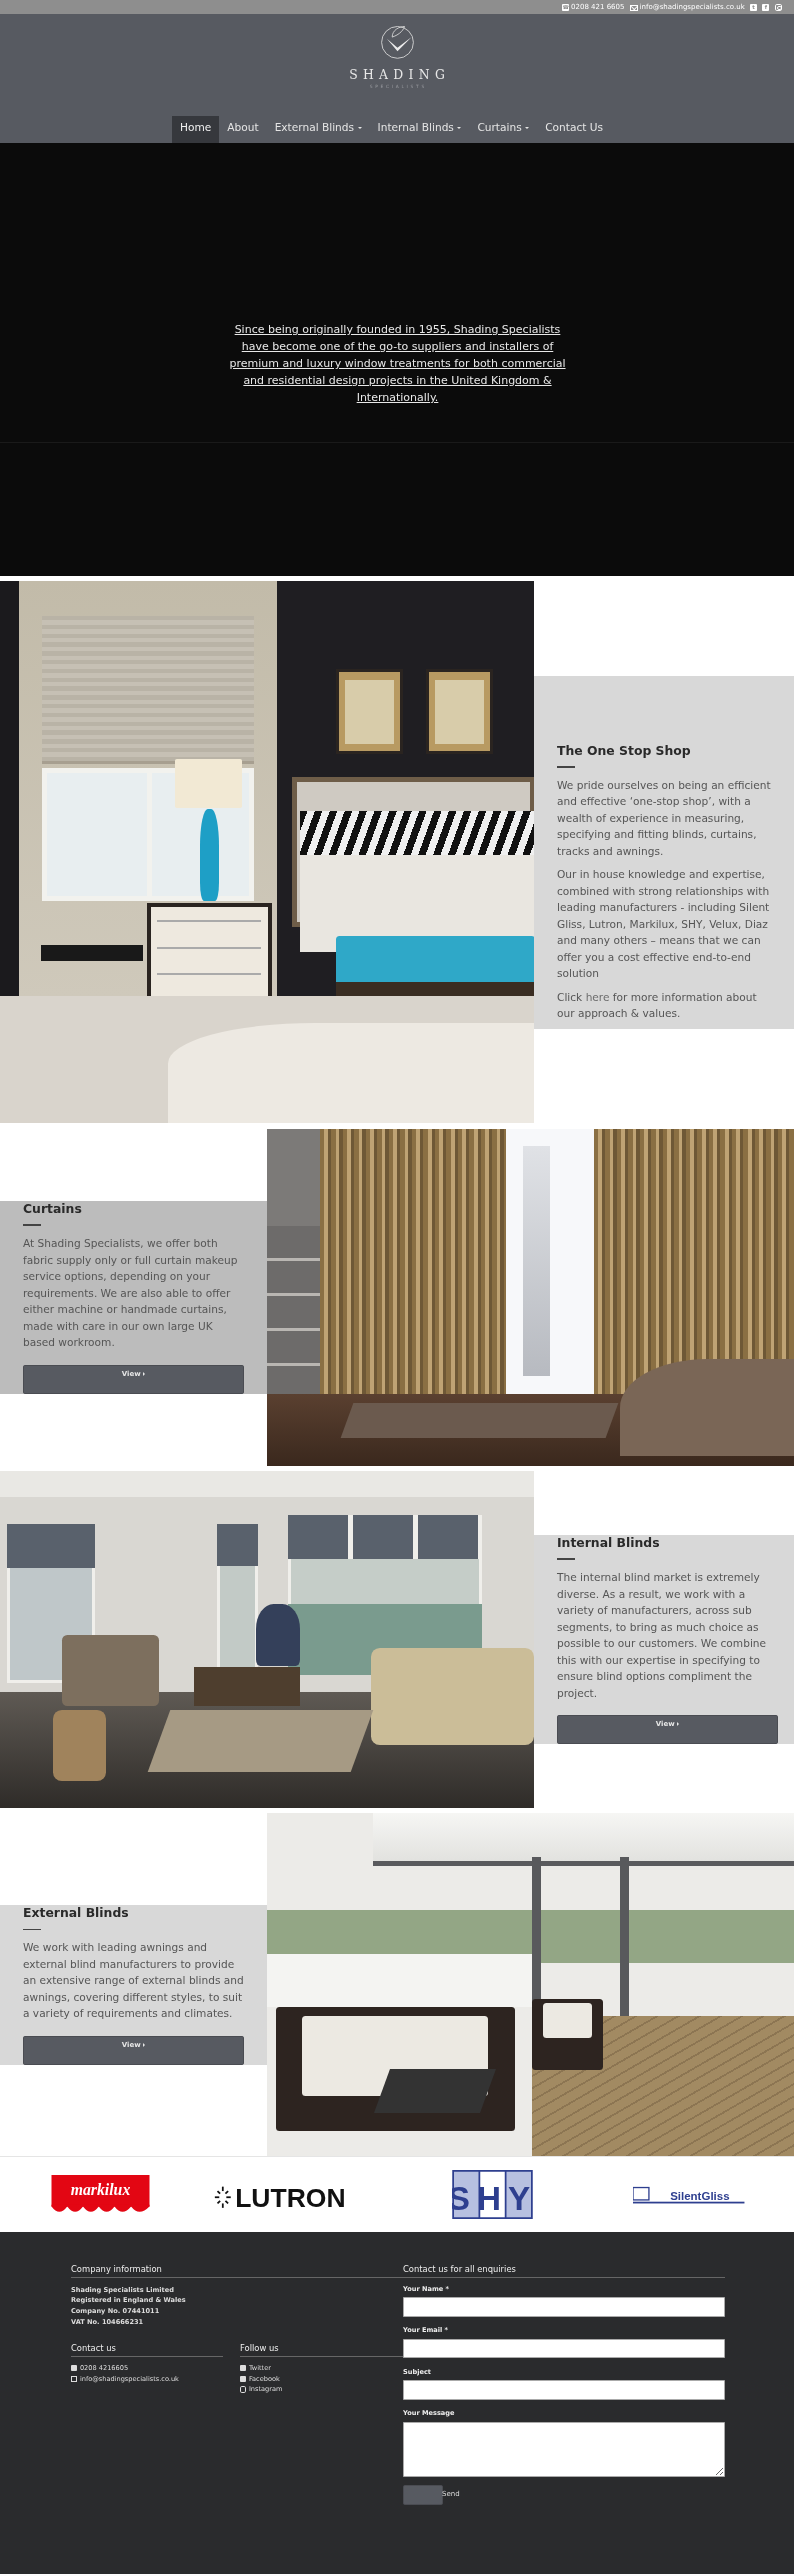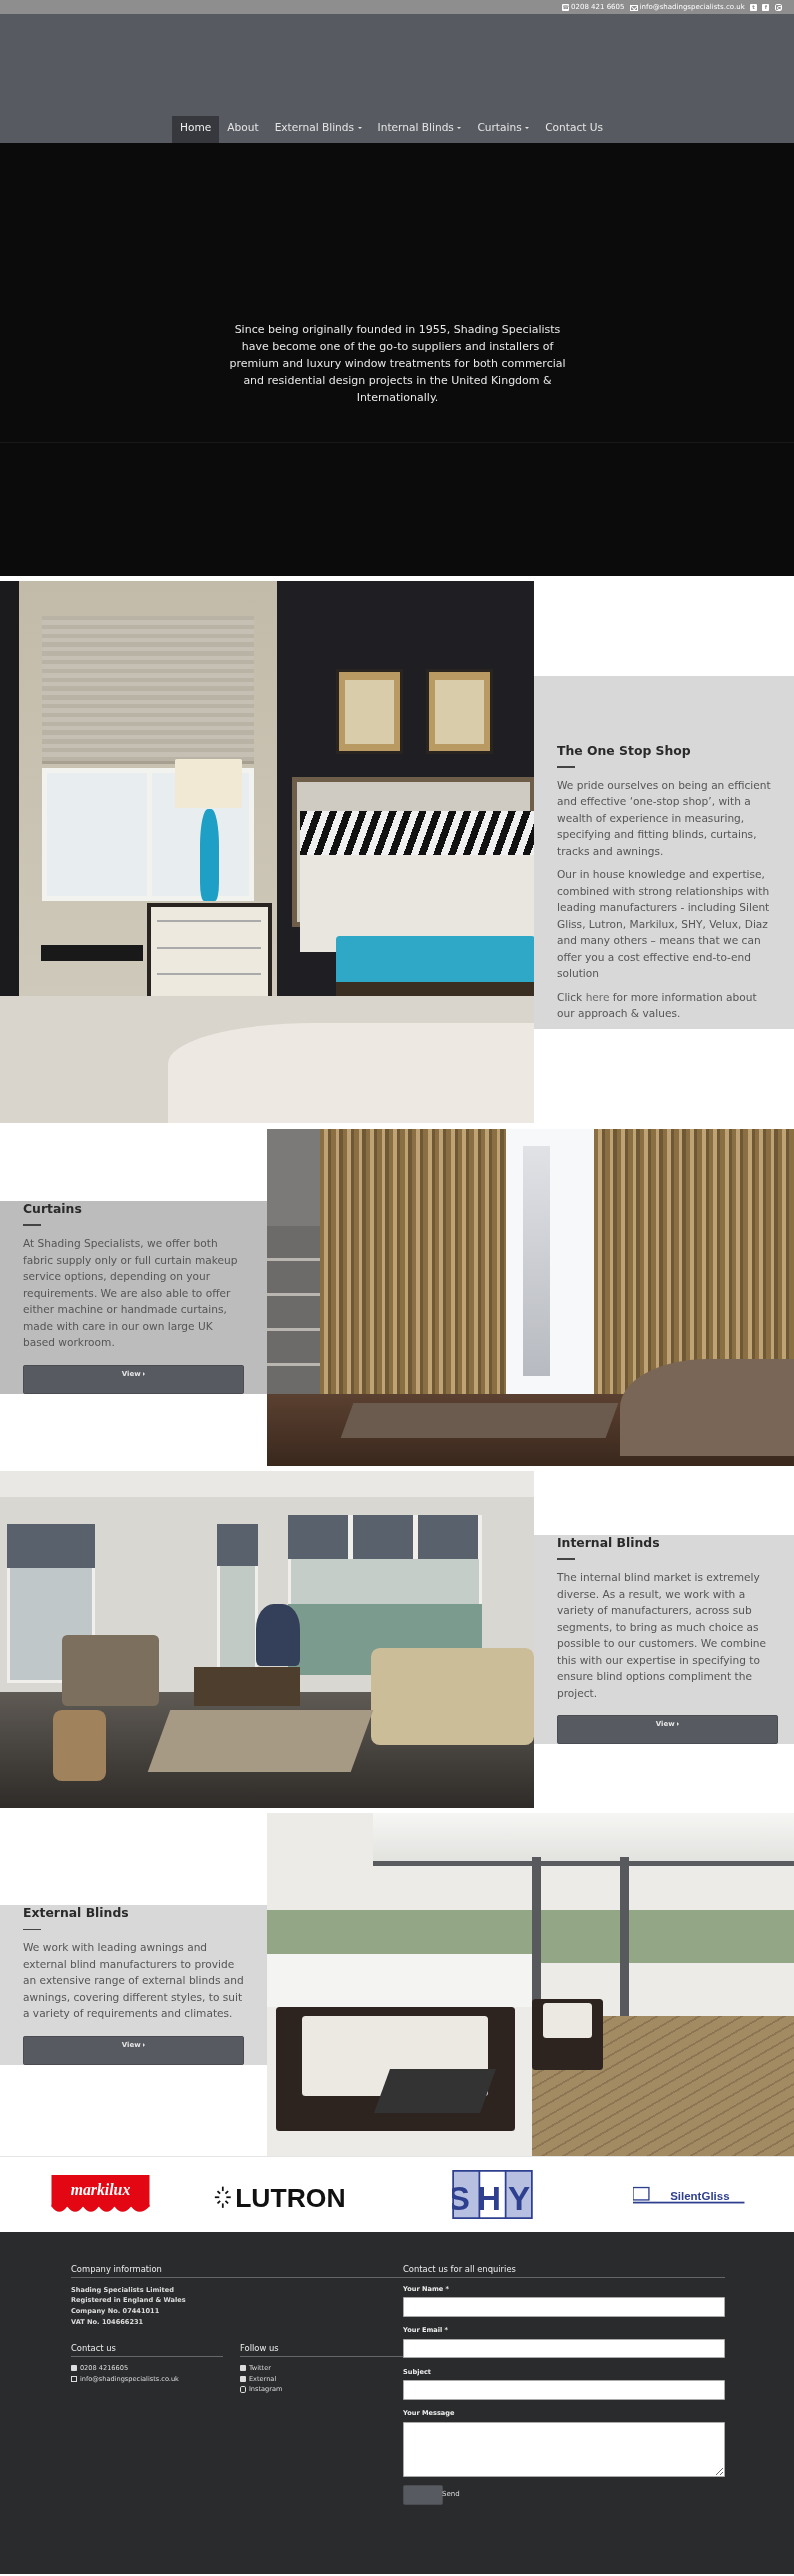--- a/index.html
+++ b/index.html
@@ -22,21 +22,21 @@
   .logo-name { font-family: "DejaVu Serif", "Liberation Serif", serif; color: #e8e8e8; font-size: 12.4px; letter-spacing: 5.3px; margin-top: 5.3px; padding-left: 5.3px; }
   .logo-sub { color: #9a9ca1; font-size: 4.4px; letter-spacing: 2.7px; margin-top: 1.8px; padding-left: 2.7px; }
   .nav { position: absolute; top: 102px; left: 172px; display: flex; height: 41px; }
   .nav a { display: block; color: #e5e5e5; font-size: 10.6px; padding: 5px 8px 0; text-decoration: none; height: 41px; }
   .nav a.active { background: #36383d; color: #f0f0f0; }
   .nav .caret { display: inline-block; width: 0; height: 0; border-left: 2.7px solid transparent; border-right: 2.7px solid transparent; border-top: 2.7px solid #e5e5e5; margin-left: 3.5px; vertical-align: middle; }
 
   
   .hero { background: #0b0b0b; height: 433px; position: relative; }
   .hero .rule { position: absolute; left: 0; right: 0; top: 299px; height: 0.9px; background: #1a1a1a; }
-  .hero p { position: absolute; top: 178px; left: 225px; width: 345px; text-align: center; color: #e8e8e8; font-size: 11px; line-height: 17px; }
+  .hero p { position: absolute; top: 178px; left: 225px; width: 345px; text-align: center; color: #e8e8e8; font-size: 11px; line-height: 17px; text-decoration: underline; }
 
   
   .gap { height: 5.3px; background: #fff; }
   .row { display: flex; position: relative; align-items: center; }
   .panel { padding: 0 23px; display: flex; flex-direction: column; justify-content: center; }
   .panel h2 { font-size: 12.4px; font-weight: bold; color: #2a2a2a; }
   .panel .hr { width: 17.7px; height: 1.8px; background: #444; margin: 8.8px 0 8.8px; }
   .panel p { font-size: 10.6px; line-height: 16.5px; color: #555; margin-bottom: 7px; }
   .panel p a { color: #6d6d6d; text-decoration: none; }
   .view-btn { display: block; width: 221px; height: 29px; background: #575a61; border: 0.9px solid #4a4c52; border-radius: 1.8px; color: #e6e6e6; font-size: 7px; font-weight: bold; text-align: center; line-height: 17.7px; margin-top: 7px; }
@@ -92,20 +92,29 @@
   <span class="item">
     <span class="mail"></span>
     <span>info@shadingspecialists.co.uk</span>
   </span>
   <span class="ico">t</span>
   <span class="ico">f</span>
   <span class="ico ring"></span>
 </div>
 
 <div class="header">
+  <div class="logo">
+    <svg class="logo-mark" viewBox="0 0 60 46">
+      <circle cx="30" cy="24" r="18" fill="none" stroke="#d8d8d8" stroke-width="1"></circle>
+      <path d="M18 20 L30 34 L46 18 L30 30 Z" fill="#ececec"></path>
+      <path d="M24 18 C24 10, 32 6, 38 6 C36 12, 30 16, 24 18 Z" fill="none" stroke="#d8d8d8" stroke-width="1"></path>
+    </svg>
+    <div class="logo-name">SHADING</div>
+    <div class="logo-sub">SPECIALISTS</div>
+  </div>
   <nav class="nav">
     <a class="active"><span>Home</span></a>
     <a><span>About</span></a>
     <a><span>External Blinds</span><span class="caret"></span></a>
     <a><span>Internal Blinds</span><span class="caret"></span></a>
     <a><span>Curtains</span><span class="caret"></span></a>
     <a><span>Contact Us</span></a>
   </nav>
 </div>
 
@@ -287,21 +296,21 @@
 
   <div class="abs" style="left:240px;top:111px;width:166px">
     <div class="f-h">Follow us</div>
     <div style="margin-top:6.2px">
       <div class="f-link">
           <span class="f-ico"></span>
           <span>Twitter</span>
         </div>
       <div class="f-link">
           <span class="f-ico"></span>
-          <span>External</span>
+          <span>Facebook</span>
         </div>
       <div class="f-link">
           <span class="f-ico ring"></span>
           <span>Instagram</span>
         </div>
     </div>
   </div>
 
   <form class="abs" style="left:403px;top:32px;width:322px">
     <div class="f-h">Contact us for all enquiries</div>

